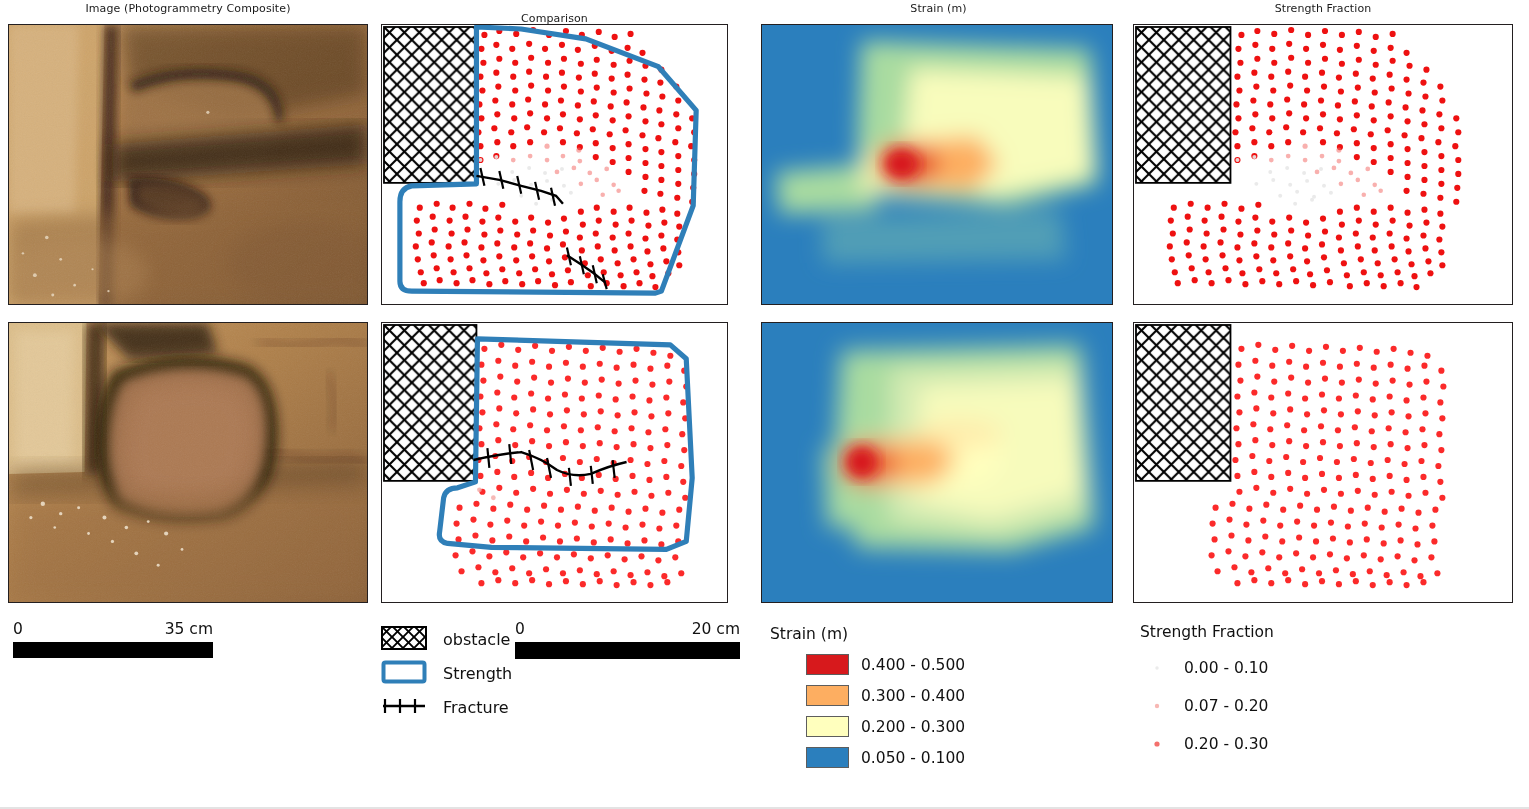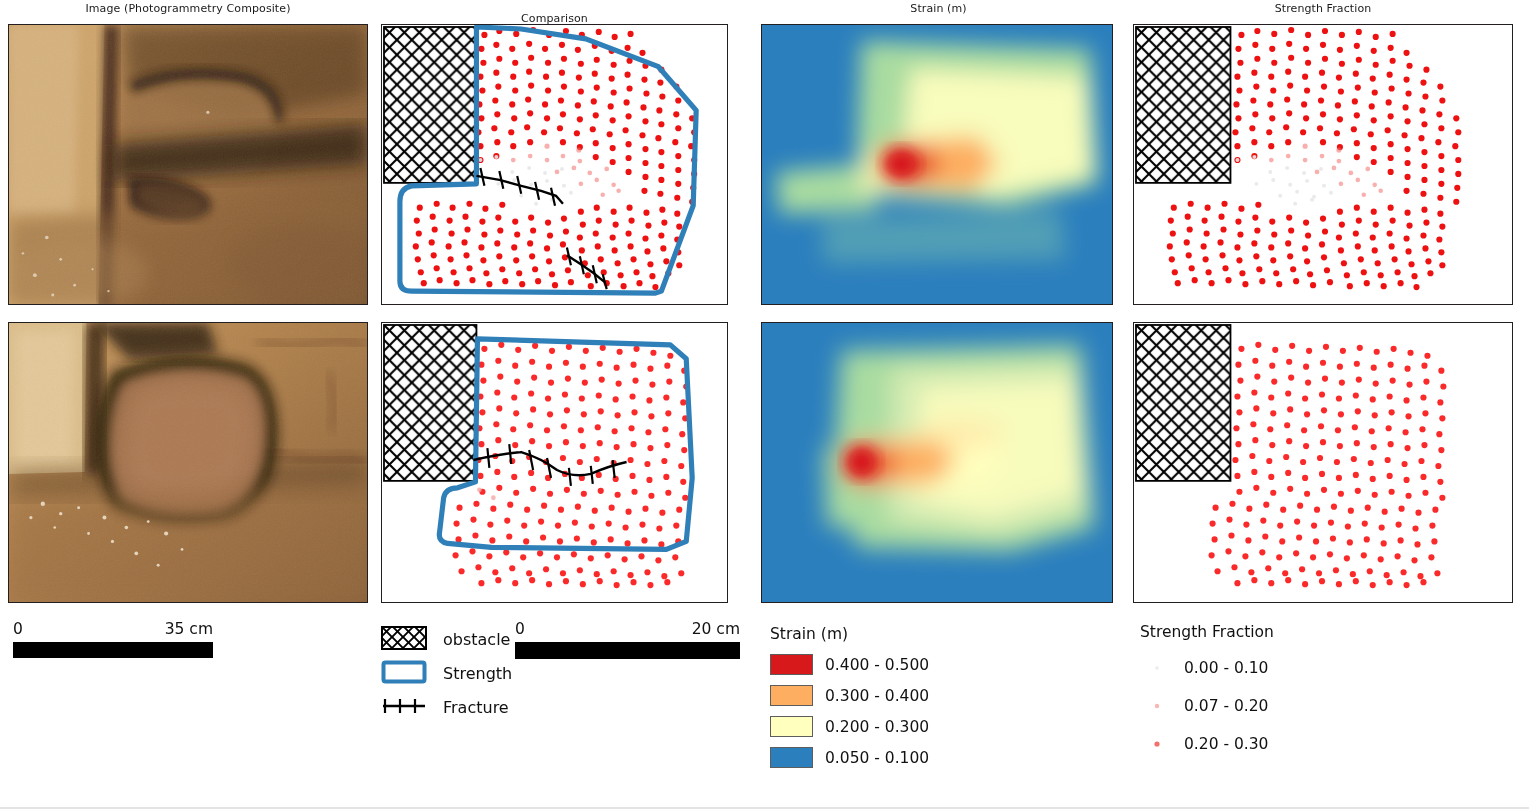--- a/index.html
+++ b/index.html
@@ -36,21 +36,21 @@
   .scalebar .bar{background:#000;width:100%;}
   .scalebar .labels{
     position:relative;height:22px;font-size:15.5px;color:#111;
   }
   .scalebar .labels .l{position:absolute;left:0;top:0;}
   .scalebar .labels .r{position:absolute;right:0;top:0;white-space:nowrap;text-align:right;}
 
   
   .legend{position:absolute;font-size:15.5px;color:#111;}
   .legend .ltitle{font-size:15.5px;margin-bottom:6px;color:#111;}
-  .lrow{display:flex;align-items:center;height:31px;}
+  .lrow{display:flex;align-items:center;height:31px;margin-left:36px;}
   .lrow .swatch{
     width:43px;height:21px;margin-right:12px;flex:none;
     border:1px solid #5d5d5d;box-sizing:border-box;
   }
   .lrow .lbl{white-space:nowrap;}
 
   .symrow{display:flex;align-items:center;height:34px;}
   .symrow .sym{width:52px;height:26px;margin-right:10px;flex:none;}
   .symrow .sym svg{display:block;}
   .symrow .lbl{white-space:nowrap;font-size:16px;}

